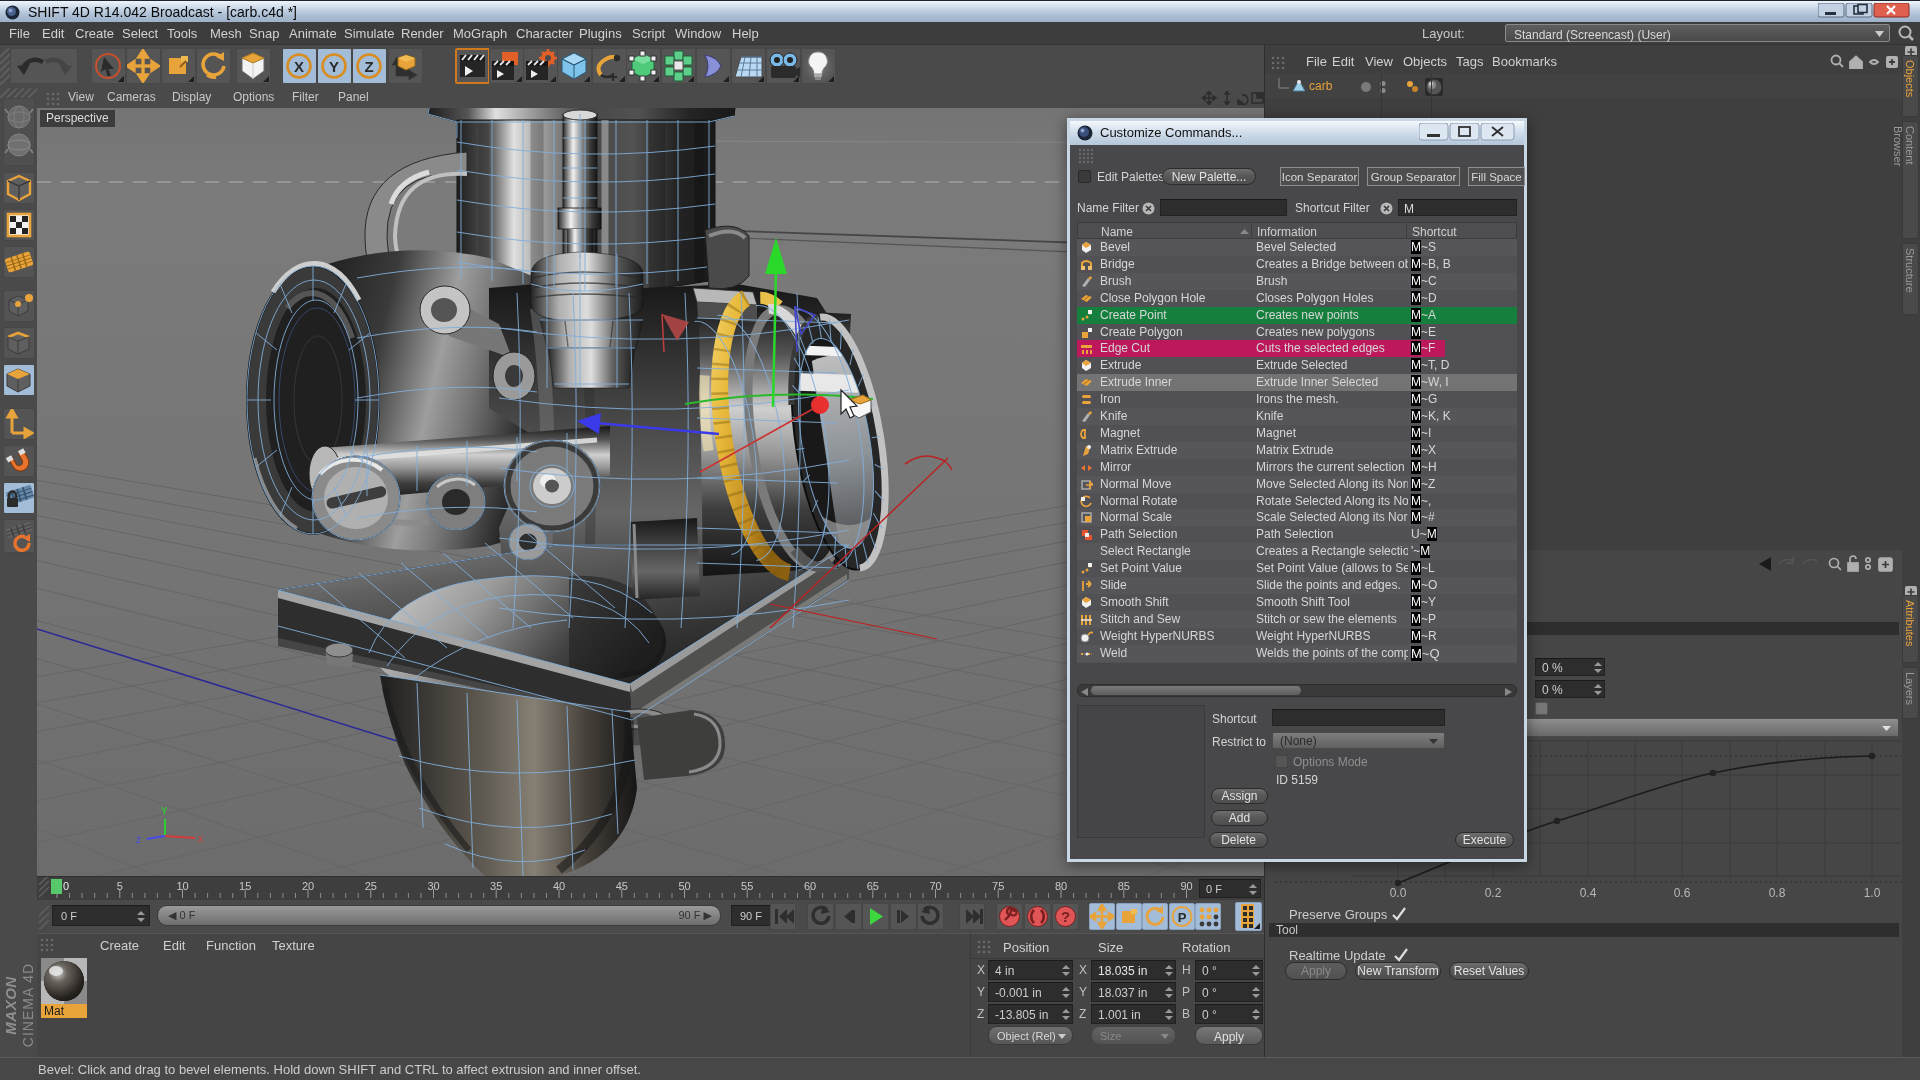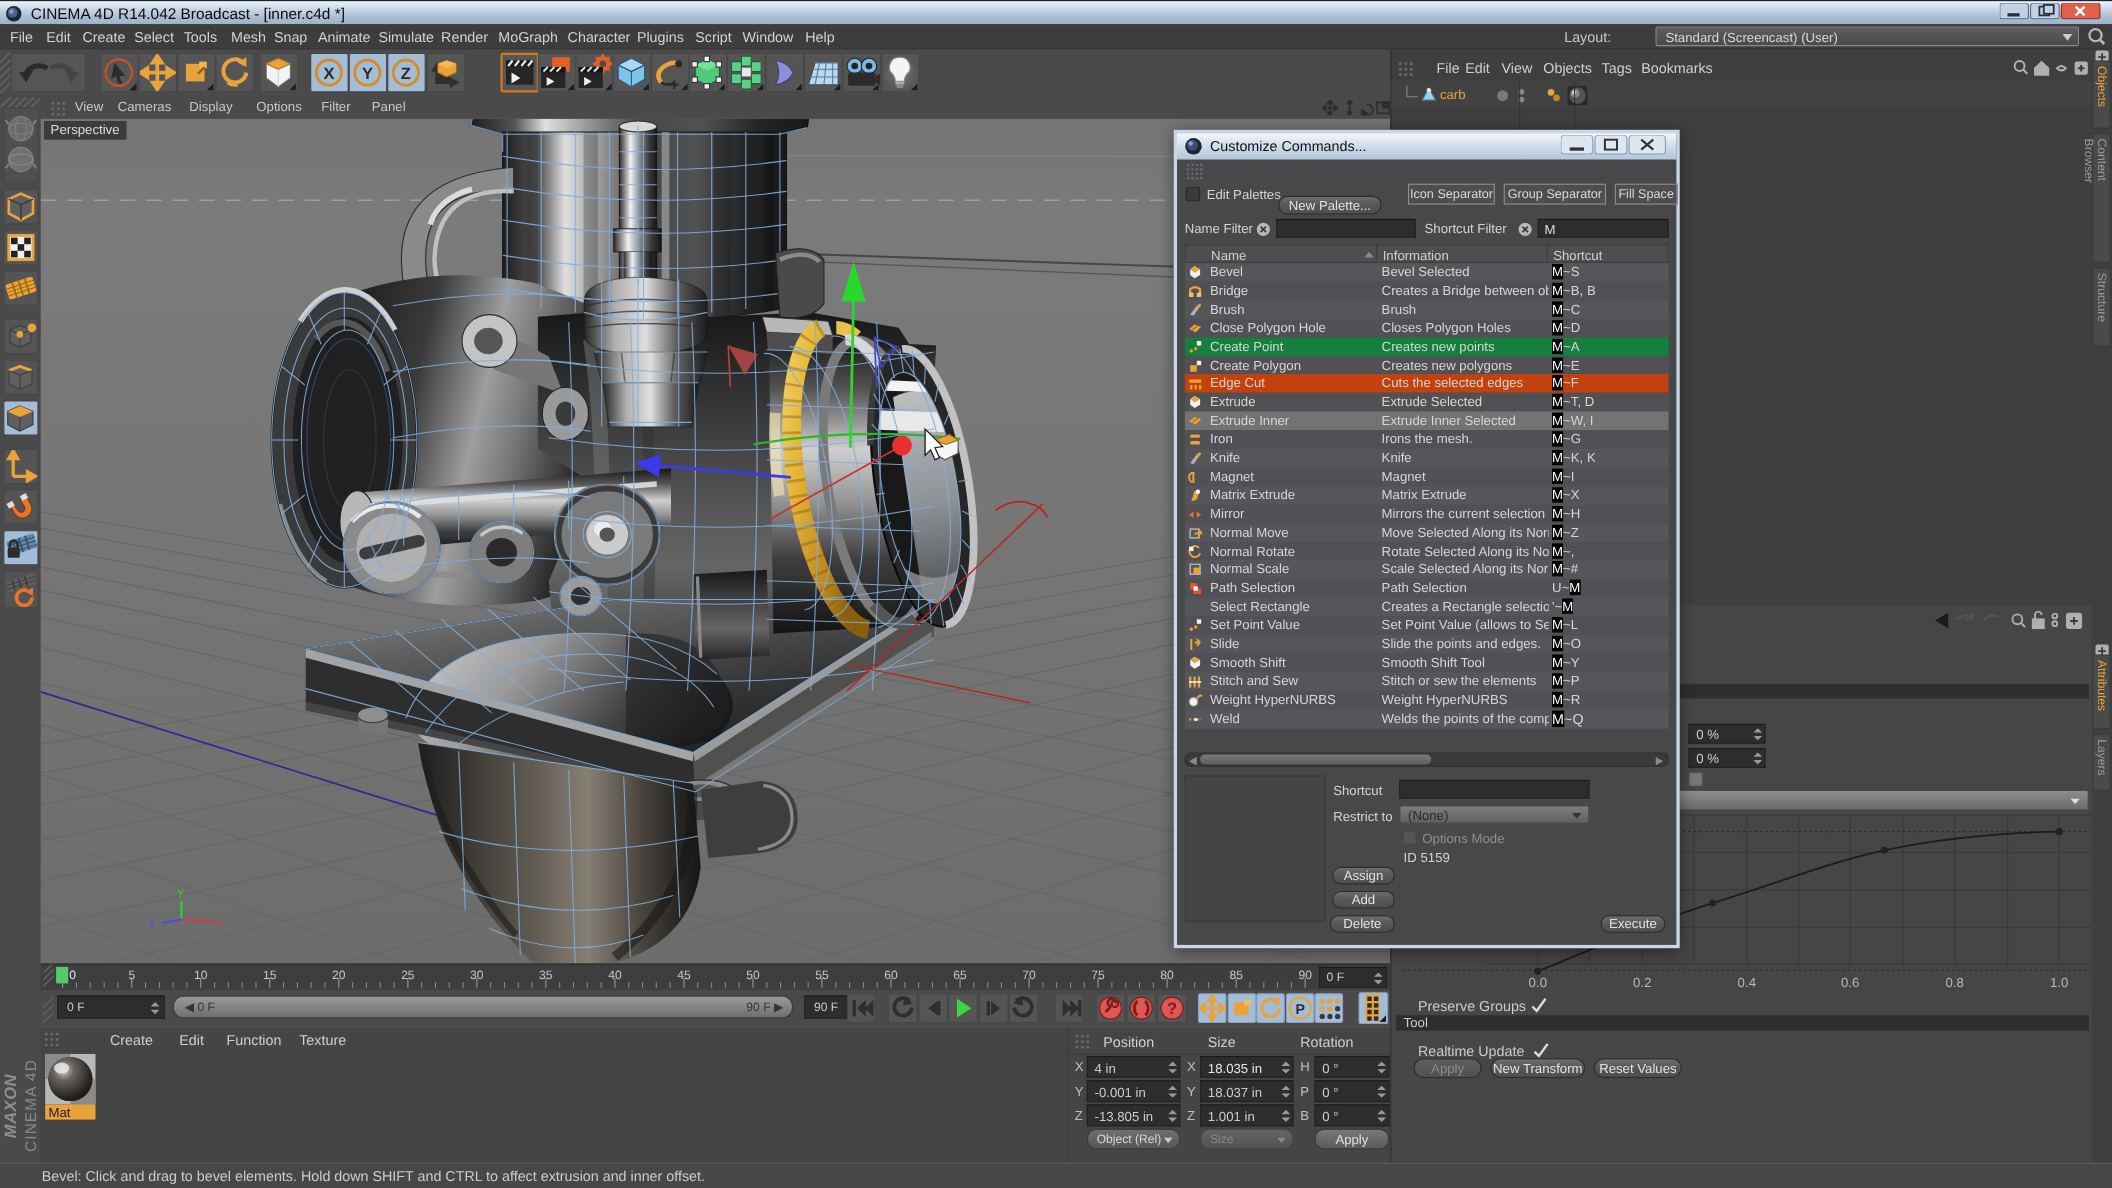--- a/index.html
+++ b/index.html
@@ -58,21 +58,21 @@
 .ck { position:absolute; width:13px; height:13px; background:#3a3a3a; border:1px solid #2a2a2a; border-radius:2px; }
 </style>
 </head>
 <body>
 <div id="titlebar">
   <svg class="abs" style="left:5px;top:4px" width="15" height="15">
       <circle cx="7.5" cy="7.5" r="7" fill="#1a2636"></circle>
       <circle cx="6.5" cy="6.5" r="4.5" fill="#4a5f8a"></circle>
       <circle cx="5.5" cy="5.5" r="2" fill="#8aa0c8"></circle>
     </svg>
-  <span id="titletext">CINEMA 4D R14.042 Broadcast - [inner.c4d *]</span>
+  <span id="titletext">SHIFT 4D R14.042 Broadcast - [carb.c4d *]</span>
 </div>
 
 <svg class="abs" style="left:1818px;top:3px" width="92" height="15">
   <rect x="0" y="0" width="26" height="14" rx="2" fill="#c2d2e4" stroke="#5a6c84"></rect>
   <rect x="7" y="9" width="11" height="3" fill="#26303e"></rect>
   <rect x="28" y="0" width="26" height="14" rx="2" fill="#c2d2e4" stroke="#5a6c84"></rect>
   <rect x="36" y="3" width="9" height="8" fill="none" stroke="#26303e" stroke-width="1.6"></rect>
   <rect x="40" y="1.5" width="9" height="8" fill="#c2d2e4" stroke="#26303e" stroke-width="1.6"></rect>
   <rect x="56" y="0" width="35" height="14" rx="2" fill="#e06050" stroke="#8c2c22"></rect>
   <path d="M69 3 L77 11 M77 3 L69 11" stroke="#fff" stroke-width="2.2"></path>
@@ -1352,21 +1352,21 @@
         <circle cx="10" cy="10" r="1.2"></circle>
         <circle cx="14" cy="10" r="1.2"></circle>
         <circle cx="2" cy="14" r="1.2"></circle>
         <circle cx="6" cy="14" r="1.2"></circle>
         <circle cx="10" cy="14" r="1.2"></circle>
         <circle cx="14" cy="14" r="1.2"></circle>
       </g>
     </svg>
     <div class="ck" style="left:8px;top:49px"></div>
     <span class="txt" style="left:27px;top:49px;font-size:12px;color:#d4d4d4">Edit Palettes</span>
-    <div class="btn" style="left:92px;top:57px;width:94px;height:17px;line-height:16px">New Palette...</div>
+    <div class="btn" style="left:92px;top:47px;width:94px;height:17px;line-height:16px">New Palette...</div>
     <div class="sqbtn" style="left:210px;top:46px;width:79px;height:19px;line-height:18px">Icon Separator</div>
     <div class="sqbtn" style="left:297px;top:46px;width:93px;height:19px;line-height:18px">Group Separator</div>
     <div class="sqbtn" style="left:398px;top:46px;width:57px;height:19px;line-height:18px">Fill Space</div>
     <span class="txt" style="left:7px;top:80px;font-size:12px;color:#d4d4d4">Name Filter</span>
     <svg class="abs" style="left:72px;top:81px" width="13" height="13">
       <circle cx="6.5" cy="6.5" r="6" fill="#b8b8b8"></circle>
       <path d="M4 4 L9 9 M9 4 L4 9" stroke="#3a3a3a" stroke-width="1.6"></path>
     </svg>
     <div class="fld" style="left:90px;top:78px;width:127px;height:17px"></div>
     <span class="txt" style="left:225px;top:80px;font-size:12px;color:#d4d4d4">Shortcut Filter</span>
@@ -1440,21 +1440,21 @@
       </div>
       <div style="position:absolute;left:0;top:84.5px;width:440px;height:17px;background:#515155">
         <svg style="position:absolute;left:3px;top:2px" width="13" height="13">
           <rect x="2" y="6" width="6" height="6" fill="#e8a33b"></rect>
           <rect x="8" y="2" width="4" height="4" fill="#f0f0f0"></rect>
         </svg>
         <span style="position:absolute;left:23px;top:1px;font-size:12px;color:#d6d6d6;white-space:nowrap">Create Polygon</span>
         <span style="position:absolute;left:179px;top:1px;font-size:12px;color:#d6d6d6;white-space:nowrap;width:152px;overflow:hidden;display:inline-block">Creates new polygons</span>
         <span style="position:absolute;left:334px;top:1px;font-size:12px;color:#d6d6d6;white-space:nowrap"><b style="background:#000;color:#fff;font-weight:normal">M</b>~E</span>
       </div>
-      <div style="position:absolute;left:0;top:101.4px;width:440px;height:17px;background:#c2410c">
+      <div style="position:absolute;left:0;top:101.4px;width:368px;height:17px;background:#be185d">
         <svg style="position:absolute;left:3px;top:2px" width="13" height="13">
           <g fill="#e8a33b">
             <rect x="1" y="3" width="11" height="3"></rect>
             <rect x="2" y="8" width="2" height="4"></rect>
             <rect x="6" y="8" width="2" height="4"></rect>
             <rect x="10" y="8" width="2" height="4"></rect>
           </g>
         </svg>
         <span style="position:absolute;left:23px;top:1px;font-size:12px;color:#d6d6d6;white-space:nowrap">Edge Cut</span>
         <span style="position:absolute;left:179px;top:1px;font-size:12px;color:#d6d6d6;white-space:nowrap;width:152px;overflow:hidden;display:inline-block">Cuts the selected edges</span>

